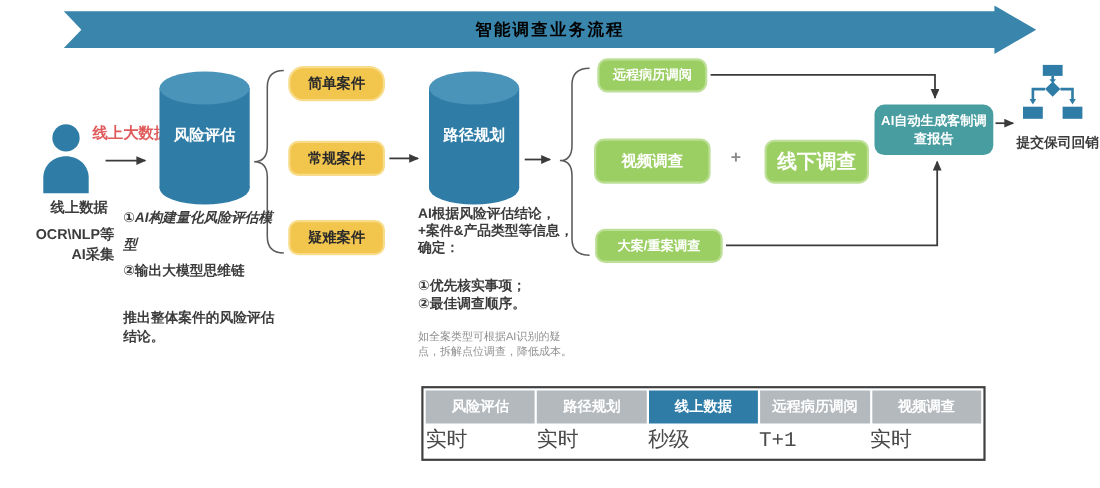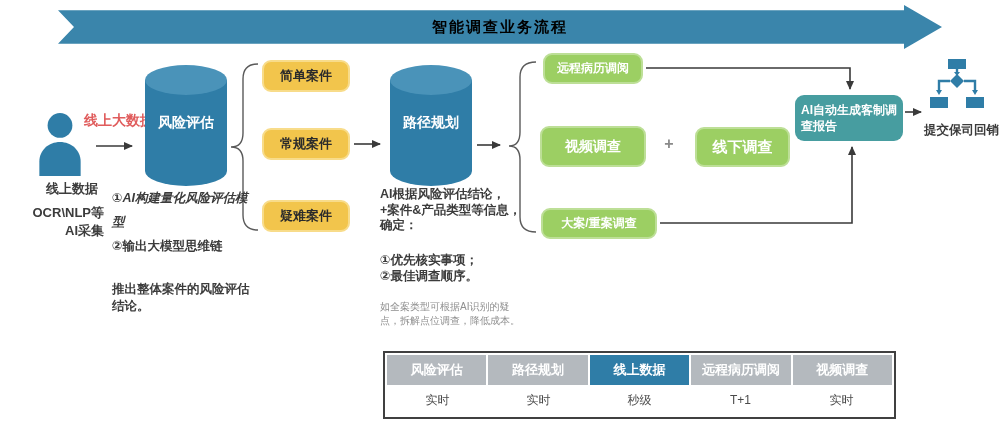--- a/index.html
+++ b/index.html
@@ -39,27 +39,27 @@
   
   .case-box{position:absolute;left:262px;width:88px;height:32px;background:var(--yellow);
     border:2px solid var(--yellow_border);border-radius:9px;display:flex;align-items:center;justify-content:center;
     color:#2b2b2b;font-weight:bold;font-size:13px;}
 
   
   .branch-box{position:absolute;background:var(--green);border:2px solid var(--green_border);border-radius:9px;
     display:flex;align-items:center;justify-content:center;color:#fff;font-weight:bold;}
   #branch-remote{left:543px;top:53px;width:100px;height:31px;font-size:12px;}
   #branch-video{left:540px;top:126px;width:106px;height:41px;font-size:14px;}
-  #branch-offline{left:695px;top:127px;width:95px;height:40px;font-size:15px;}
+  #branch-offline{left:695px;top:127px;width:95px;height:40px;font-size:18px;}
   #branch-major{left:541px;top:208px;width:116px;height:31px;font-size:12px;}
   #plus-sign{position:absolute;left:658px;top:135px;width:22px;text-align:center;color:#8a8a8a;font-size:16px;font-weight:bold;}
 
   
   .report-box{position:absolute;left:795px;top:95px;width:108px;height:46px;background:var(--teal);
-    border-radius:9px;display:flex;align-items:center;justify-content:center;text-align:left;
+    border-radius:9px;display:flex;align-items:center;justify-content:center;text-align:center;
     color:#fff;font-weight:bold;font-size:12px;line-height:1.35;padding:2px 6px;}
 
   
   .flowicon{position:absolute;left:928px;top:58px;width:58px;height:52px;}
   .flowicon .st{stroke:var(--blue);stroke-width:2.4px;fill:none;}
   .flowicon .fb{fill:var(--blue);}
   #submit-label{left:903px;top:122px;width:96px;font-size:12.5px;}
 
   
   .notes{position:absolute;color:var(--text_dark);font-weight:bold;font-size:12.5px;}
@@ -72,21 +72,21 @@
   #stage2-notes .items{margin-top:19px;line-height:1.25;white-space:pre-line;}
   #stage2-notes .small{margin-top:16px;font-size:10px;font-weight:normal;color:var(--text_gray);line-height:1.35;}
 
   
   .sla{position:absolute;left:383px;top:351px;width:513px;border:2px solid #404040;background:#fff;padding:2px;}
   .sla .hrow{display:flex;gap:2px;}
   .sla .hcell{flex:1;height:30px;line-height:30px;text-align:center;background:var(--gray_header);
     color:#fff;font-weight:bold;font-size:13px;}
   .sla .hcell.hl{background:var(--blue);}
   .sla .vrow{display:flex;}
-  .sla .vcell{flex:1;height:30px;line-height:30px;text-align:center;color:#4a4a4a;font-size:12px;}
+  .sla .vcell{flex:1;height:30px;line-height:30px;text-align:left;color:#4a4a4a;font-size:19px;font-family:Liberation Mono, monospace;}
 </style>
 </head>
 <body>
 
 <div id="stage">
 
   <div class="banner">
     <span>智能调查业务流程</span>
   </div>
 
@@ -122,21 +122,21 @@
       <ellipse class="f-top" cx="42" cy="16" rx="41" ry="15"></ellipse>
     </svg>
     <div class="cyl-label">风险评估</div>
   </div>
   <div class="notes" id="stage1-notes">
     <p class="n1">①AI构建量化风险评估模型</p>
     <p class="n2">②输出大模型思维链</p>
     <p class="n3">推出整体案件的风险评估结论。</p>
   </div>
 
-  <div class="case-box" style="top:60px;">简单案件</div>
+  <div class="case-box" style="top:60px;border-radius:14px;">简单案件</div>
   <div class="case-box" style="top:200px;">疑难案件</div>
   <div class="case-box" style="top:128px;">常规案件</div>
 
   <div class="cyl" style="left:389px;top:64px;">
     <svg viewBox="0 0 84 124" width="84" height="124">
       <ellipse class="f-body" cx="42" cy="107" rx="41" ry="15"></ellipse>
       <rect class="f-body" x="1" y="16" width="82" height="91"></rect>
       <ellipse class="f-top" cx="42" cy="16" rx="41" ry="15"></ellipse>
     </svg>
     <div class="cyl-label">路径规划</div>

